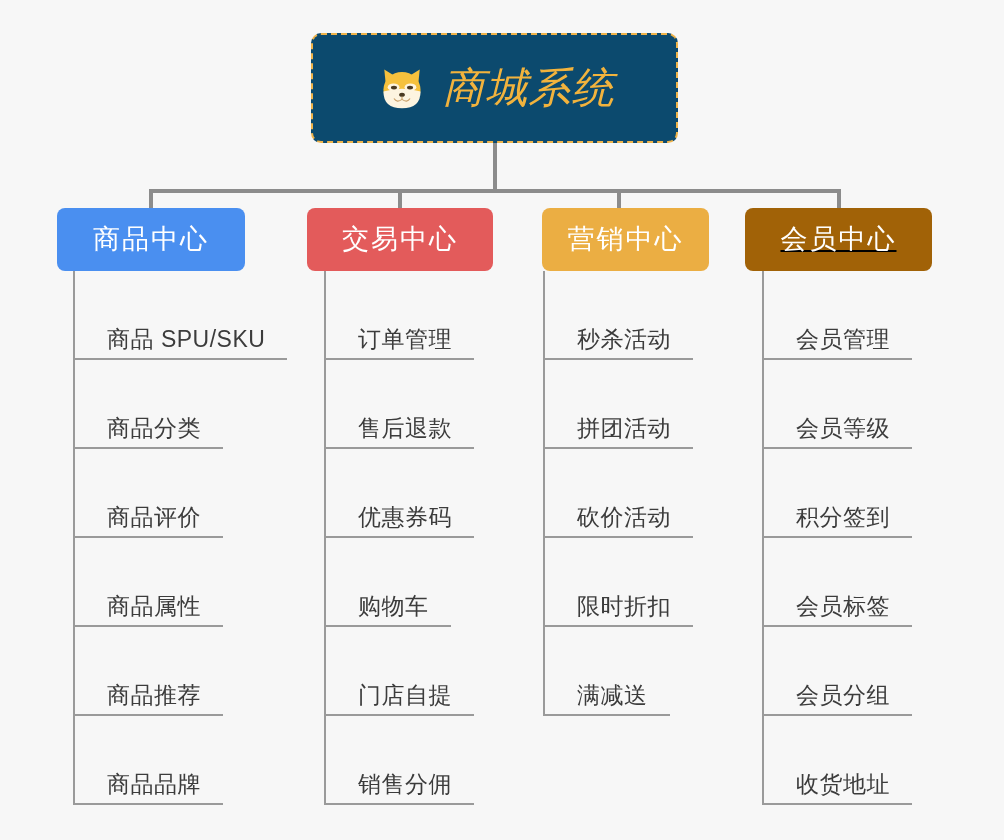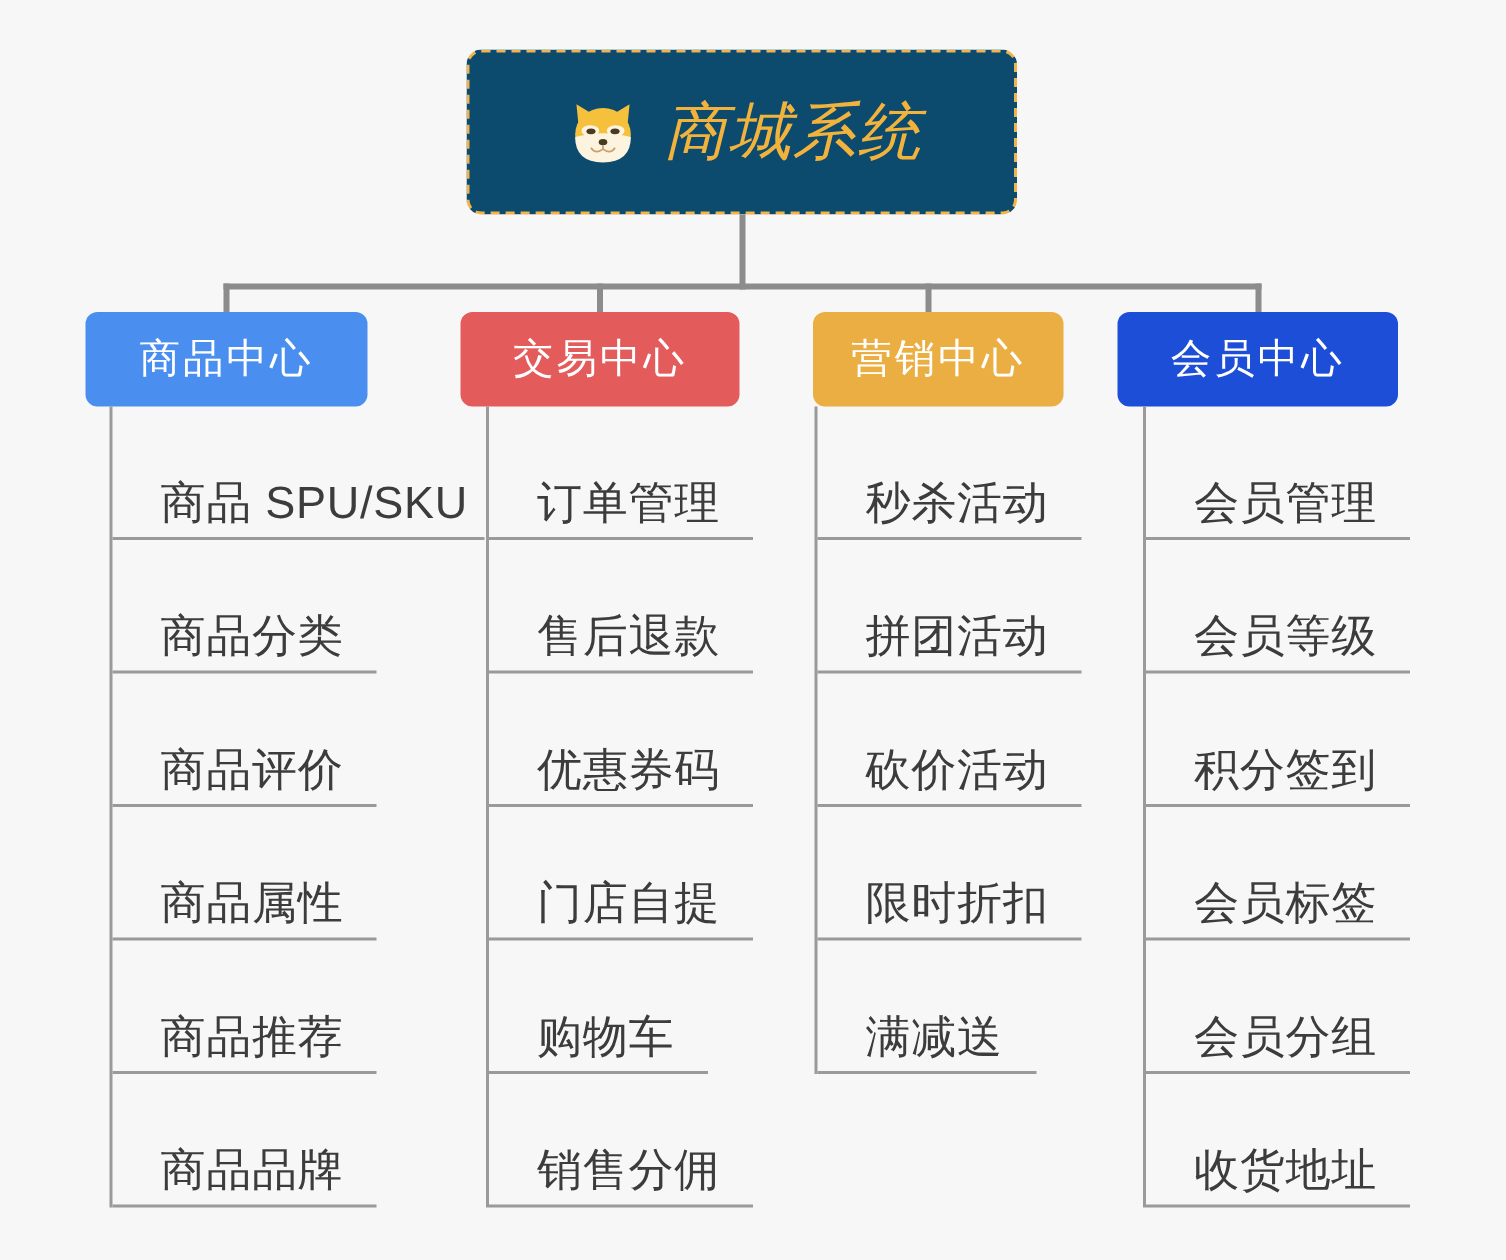--- a/index.html
+++ b/index.html
@@ -109,21 +109,21 @@
     display: flex;
     align-items: flex-end;
   }
   .leaf-inner {
     display: inline-block;
     border-bottom: 2px solid #9a9a9a;
     padding: 0 22px 6px 32px;
     min-width: 110px;
   }
   .leaf-label {
-    font-size: 30px;
+    font-size: 23px;
     color: #3c3c3c;
     line-height: 1.1;
     white-space: nowrap;
     letter-spacing: 0.5px;
   }
 </style>
 </head>
 <body style="background: rgb(247, 247, 247);">
 
 <div id="canvas">
@@ -164,21 +164,21 @@
 
   <div class="child-box c1" style="background: rgb(74, 143, 240);">
     <span class="child-label">商品中心</span>
   </div>
   <div class="child-box c2" style="background: rgb(227, 91, 91);">
     <span class="child-label">交易中心</span>
   </div>
   <div class="child-box c3" style="background: rgb(235, 174, 67);">
     <span class="child-label">营销中心</span>
   </div>
-  <div class="child-box c4" style="background: #1d4ed8;">
+  <div class="child-box c4" style="background: #a16207; text-decoration: underline;">
     <span class="child-label">会员中心</span>
   </div>
 
   <div class="leaf-col l1">
     <div class="leaf-item">
         <span class="leaf-inner"><span class="leaf-label">商品 SPU/SKU</span></span>
       </div>
     <div class="leaf-item">
         <span class="leaf-inner"><span class="leaf-label">商品分类</span></span>
       </div>
@@ -200,26 +200,26 @@
     <div class="leaf-item">
         <span class="leaf-inner"><span class="leaf-label">订单管理</span></span>
       </div>
     <div class="leaf-item">
         <span class="leaf-inner"><span class="leaf-label">售后退款</span></span>
       </div>
     <div class="leaf-item">
         <span class="leaf-inner"><span class="leaf-label">优惠券码</span></span>
       </div>
     <div class="leaf-item">
+        <span class="leaf-inner"><span class="leaf-label">购物车</span></span>
+      </div>
+    <div class="leaf-item">
         <span class="leaf-inner"><span class="leaf-label">门店自提</span></span>
       </div>
     <div class="leaf-item">
-        <span class="leaf-inner"><span class="leaf-label">购物车</span></span>
-      </div>
-    <div class="leaf-item">
         <span class="leaf-inner"><span class="leaf-label">销售分佣</span></span>
       </div>
   </div>
 
   <div class="leaf-col l3">
     <div class="leaf-item">
         <span class="leaf-inner"><span class="leaf-label">秒杀活动</span></span>
       </div>
     <div class="leaf-item">
         <span class="leaf-inner"><span class="leaf-label">拼团活动</span></span>

